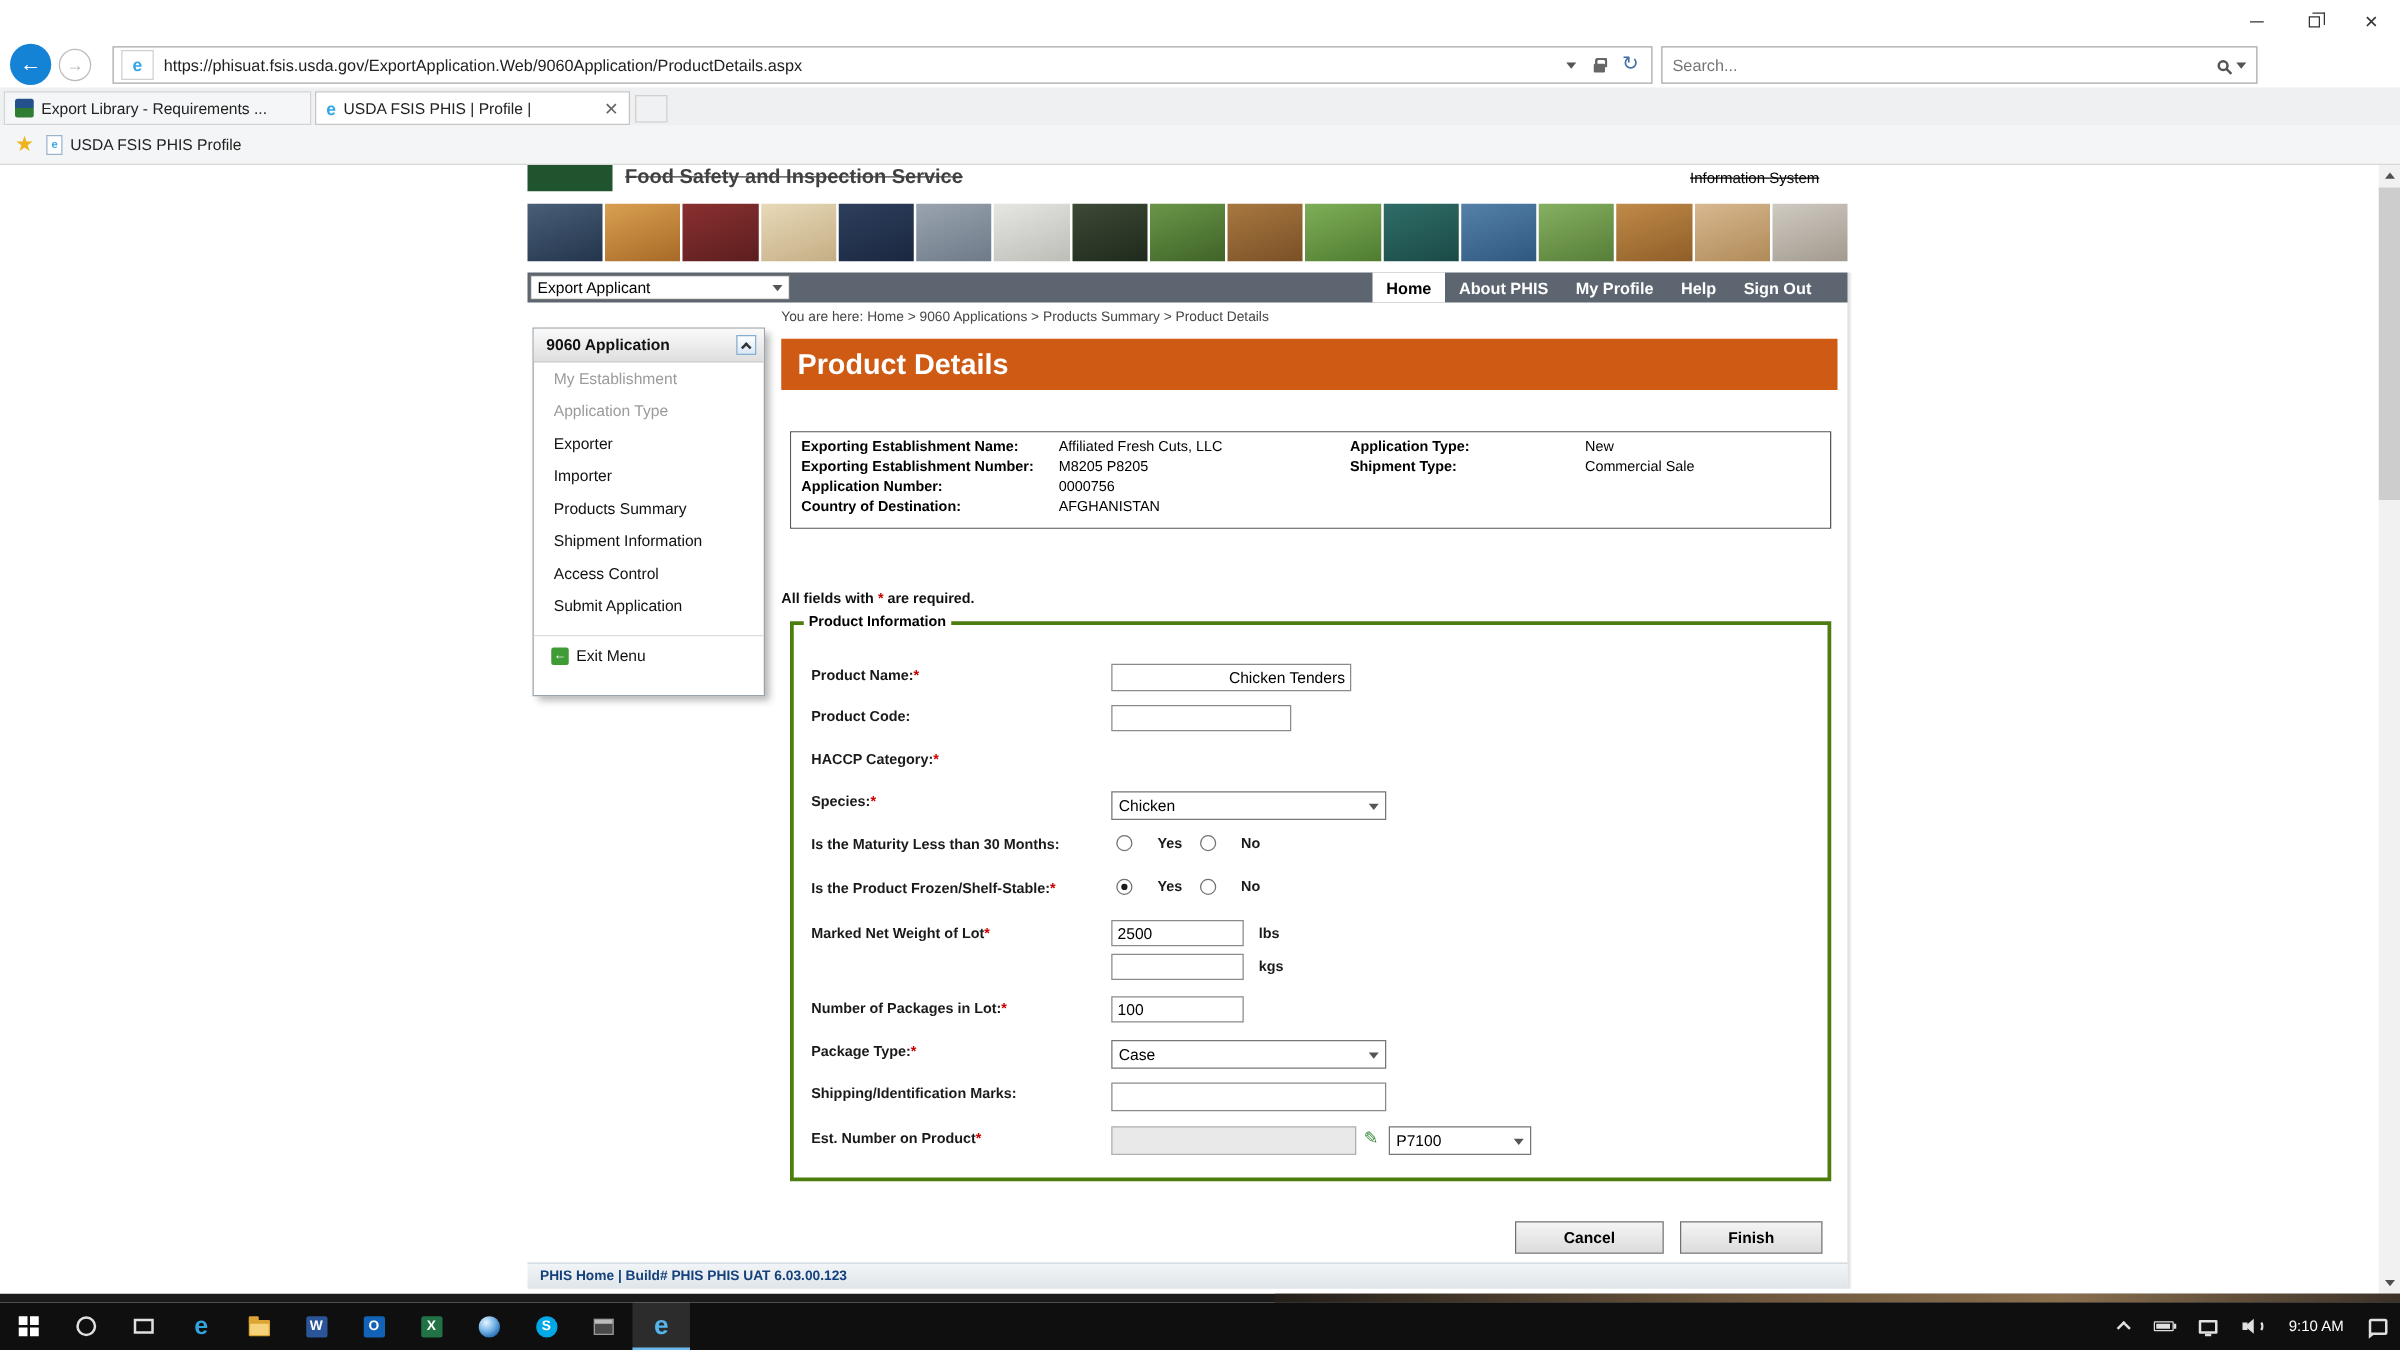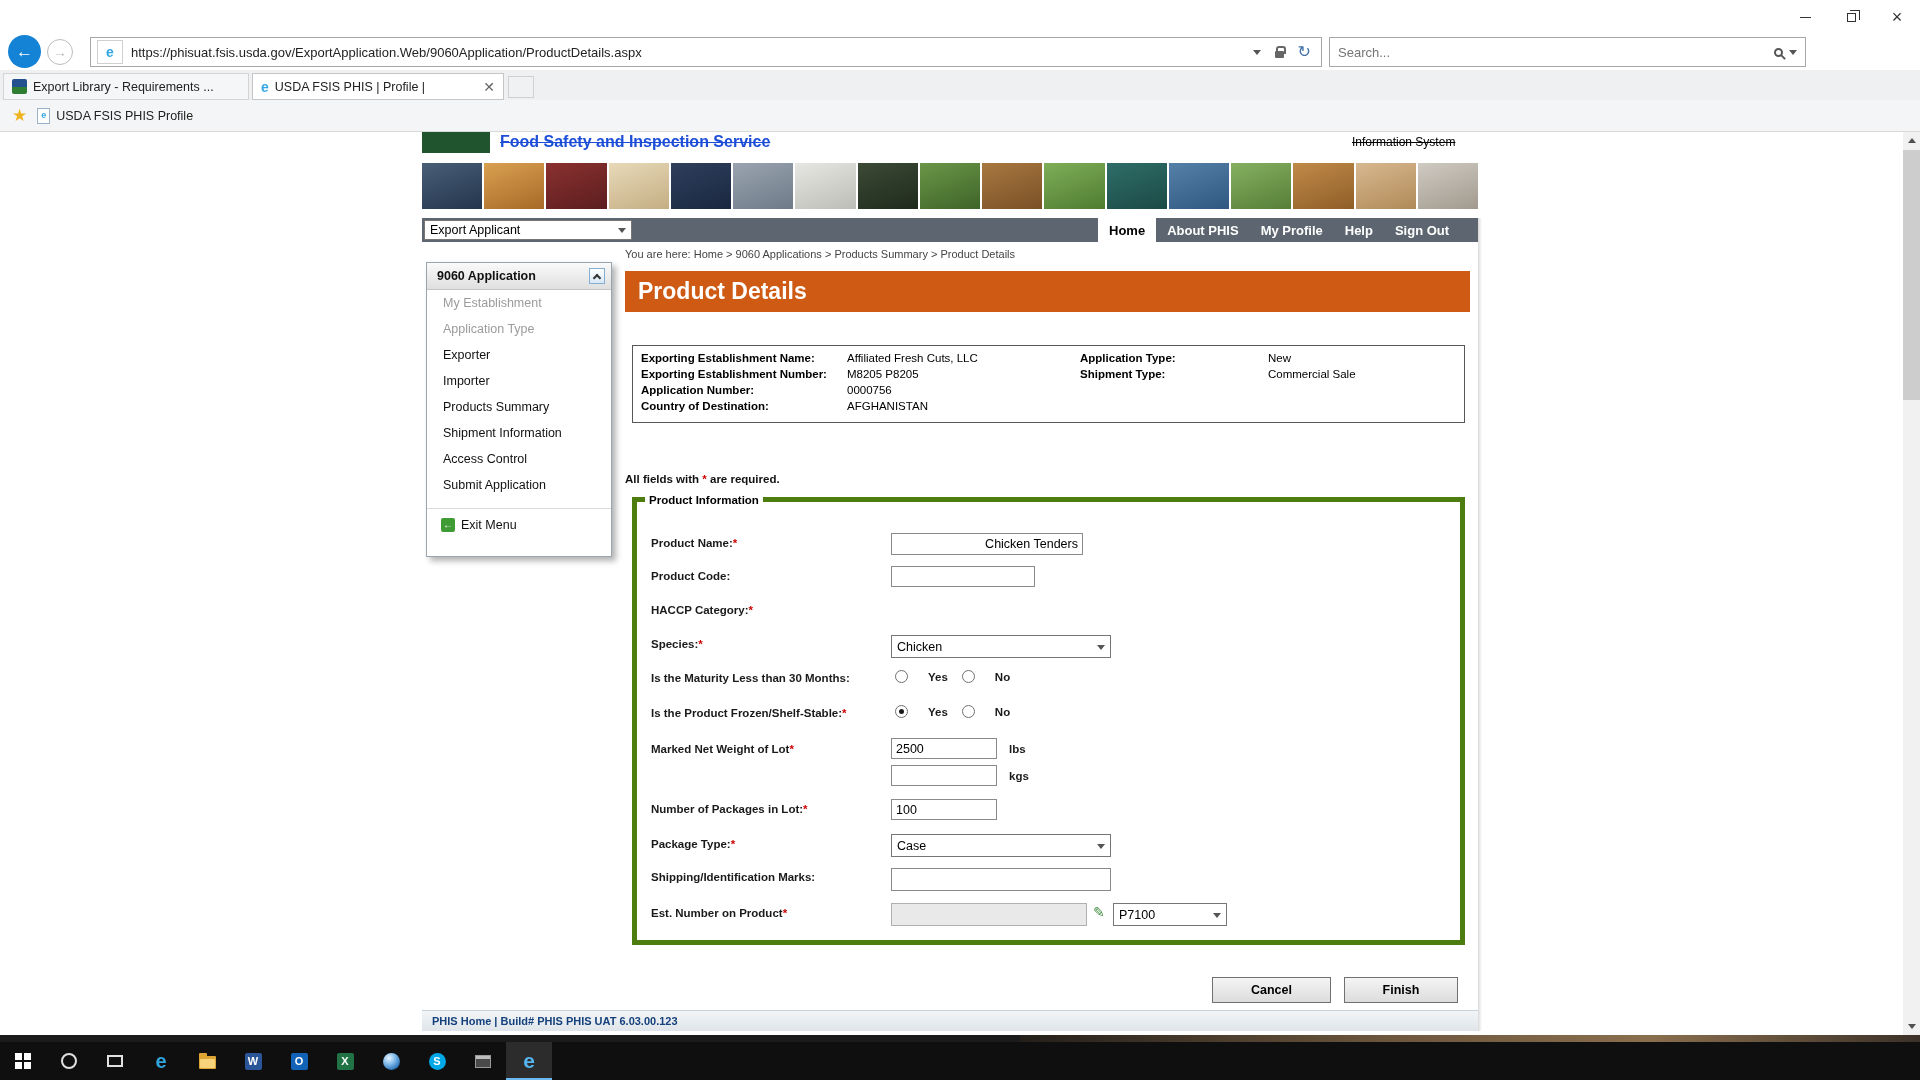--- a/index.html
+++ b/index.html
@@ -50,21 +50,21 @@
 
   
   .viewport{position:absolute;top:132px;left:0;width:1920px;height:903px;background:#fff}
   .scrollbar{position:absolute;right:0;top:0;width:17px;height:903px;background:#f1f1f1}
   .sb-btn{position:absolute;left:0;width:17px;height:17px;display:flex;align-items:center;justify-content:center}
   .sb-tri-up{width:0;height:0;border-left:4px solid transparent;border-right:4px solid transparent;border-bottom:5px solid #505050}
   .sb-tri-down{width:0;height:0;border-left:4px solid transparent;border-right:4px solid transparent;border-top:5px solid #505050}
   .sb-thumb{position:absolute;left:0;top:18px;width:17px;height:250px;background:#cdcdcd}
 
   .m-logo{position:absolute;left:422px;top:0;width:68px;height:21px;background:#20542f}
-  .m-title{position:absolute;left:500px;top:1px;font-size:16px;font-weight:bold;color:#1d4ed8;text-decoration:line-through}
+  .m-title{position:absolute;left:500px;top:1px;font-size:16px;font-weight:bold;color:#404040;text-decoration:line-through}
   .m-right{position:absolute;left:1352px;top:3px;font-size:12px;color:#000;text-decoration:line-through}
 
   .banner{position:absolute;left:422px;top:31px;width:1056px;height:46px;display:flex;gap:2px;background:#fff}
   .banner div{flex:1}
   .banner div:nth-child(1){background:linear-gradient(160deg,#4a5e78,#22354c)}
   .banner div:nth-child(2){background:linear-gradient(160deg,#d9a050,#a86a28)}
   .banner div:nth-child(3){background:linear-gradient(160deg,#8a3030,#5c1e1e)}
   .banner div:nth-child(4){background:linear-gradient(160deg,#e8d9b8,#c4ae84)}
   .banner div:nth-child(5){background:linear-gradient(160deg,#2e3f5c,#1a2740)}
   .banner div:nth-child(6){background:linear-gradient(160deg,#9aa4b0,#6e7a88)}
@@ -106,21 +106,21 @@
   .app-header-box{position:absolute;left:632px;top:213px;width:833px;border:1px solid #565656}
   .ah-title{height:30px;background:linear-gradient(#d9d9d9,#b3b3b3);border-bottom:1px solid #565656;font-size:13px;font-weight:bold;display:flex;align-items:center;padding-left:8px;color:#000}
   .ah-body{position:relative;height:76px;background:#fff;font-size:11.5px;color:#000}
   .ah-row{position:absolute;display:flex;white-space:nowrap}
   .ah-label{font-weight:bold;width:206px}
   .ah-label-r{font-weight:bold;width:188px}
 
   .required-note{position:absolute;left:625px;top:341px;font-size:11.5px;font-weight:bold;color:#111;white-space:pre}
   .req{color:#c00}
 
-  .fieldset{position:absolute;left:632px;top:365px;width:833px;height:448px;border:5px solid #4d7c0f}
+  .fieldset{position:absolute;left:632px;top:365px;width:833px;height:448px;border:3px solid #4d7c0f}
   .legend{position:absolute;top:-8px;left:8px;background:#fff;padding:0 4px;font-size:11.5px;font-weight:bold;color:#000}
   .f-label{position:absolute;left:14px;font-size:11.5px;font-weight:bold;color:#1a1a1a;white-space:nowrap}
   input.txt{position:absolute;border:1px solid #8a8a8a;font-size:12.5px;padding:0 4px;font-family:"Liberation Sans",sans-serif;color:#000;background:#fff}
   input.txt:disabled,input.txt.disabled{background:#e9e9e9;border-color:#b0b0b0}
   .unit{position:absolute;font-size:11.5px;font-weight:bold;color:#1a1a1a}
   .radio-group{position:absolute;display:flex;align-items:center;gap:14px}
   .radio-pair{display:flex;align-items:center;gap:20px}
   .radio{width:13px;height:13px;border:1px solid #707070;border-radius:50%;background:#fff;position:relative}
   .radio.checked::after{content:"";position:absolute;left:3px;top:3px;width:5px;height:5px;border-radius:50%;background:#1a1a1a}
   .radio-label{font-size:11.5px;font-weight:bold;color:#1a1a1a}
@@ -455,15 +455,39 @@
     <div class="tb-btn">
         <span class="skype">S</span>
       </div>
     <div class="tb-btn">
         <span class="winapp"></span>
       </div>
     <div class="tb-btn active">
         <span class="iebig">e</span>
       </div>
 
+    <div class="tray">
+      <div class="tray-item">
+          <span class="chev"></span>
+        </div>
+      <div class="tray-item">
+          <span class="battery"></span>
+        </div>
+      <div class="tray-item">
+          <span class="monitor"></span>
+        </div>
+      <div class="tray-item">
+          <span class="speaker">
+            <span class="sp-body"></span>
+            <span class="sp-cone"></span>
+            <span class="sp-wave"></span>
+          </span>
+        </div>
+      <div class="tray-item">
+          <span class="tb-time">9:10 AM</span>
+        </div>
+      <div class="tray-item">
+          <span class="action"></span>
+        </div>
+    </div>
   </div>
 
 </div>
 
 </body></html>

